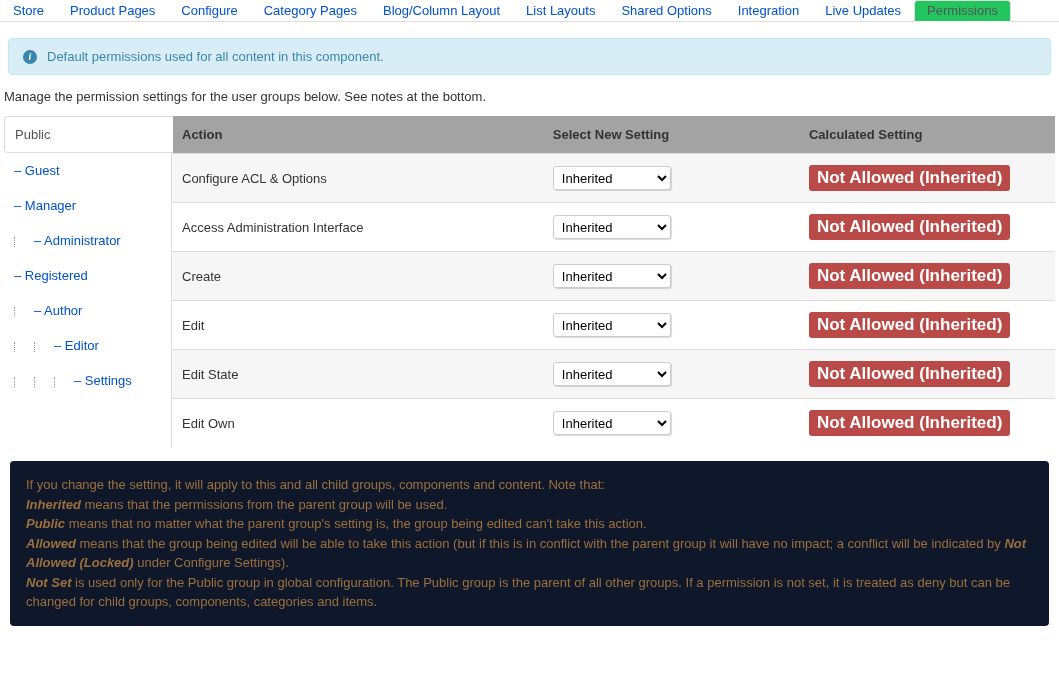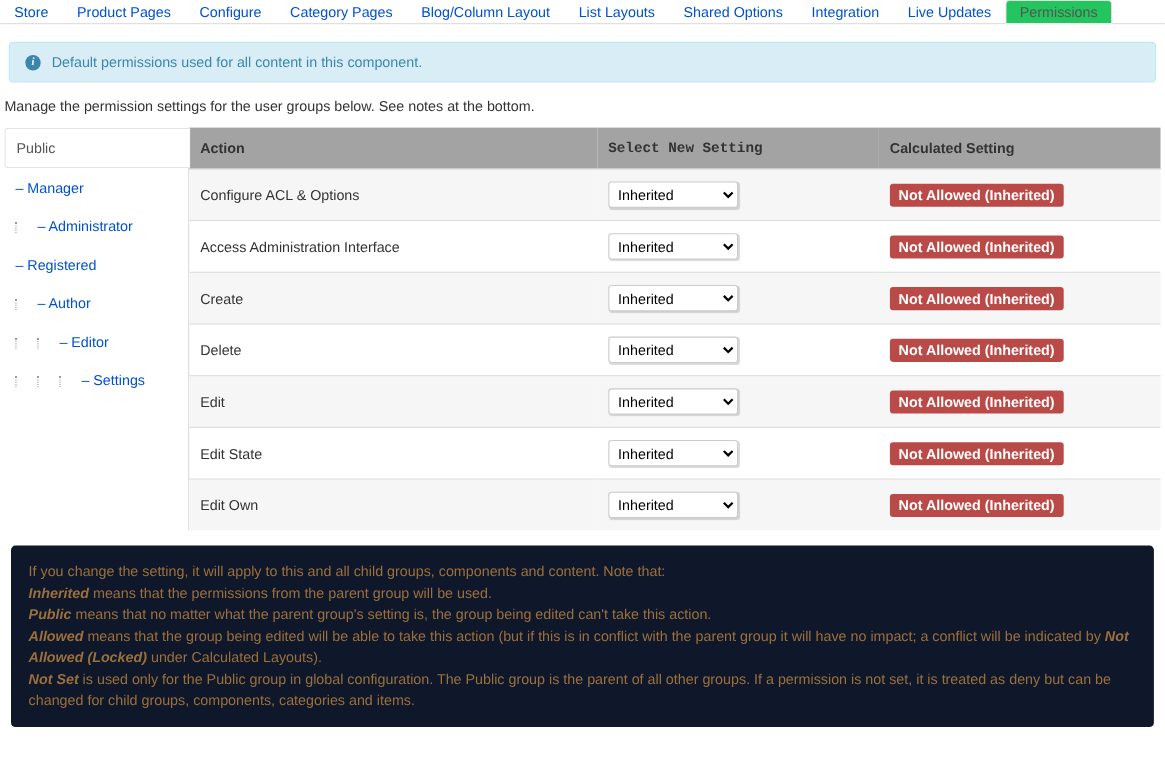--- a/index.html
+++ b/index.html
@@ -122,39 +122,39 @@
     font-size: 13px;
     padding: 2px 4px;
     border: 1px solid #ccc;
     border-radius: 3px;
     background: #fff;
     box-shadow: 1px 1px 1px rgba(0,0,0,0.15);
   }
   .badge {
     display: inline-block;
     padding: 3px 8px;
-    font-size: 13px;
+    font-size: 17px;
     font-weight: bold;
     color: #fff;
     background: #b94a48;
     border-radius: 3px;
     white-space: nowrap;
   }
   .notes {
     margin: 14px 10px;
     padding: 14px 16px;
     background: #0f172a;
     color: #9c703c;
     border-radius: 4px;
     line-height: 1.5;
   }
   .notes strong em, .notes em strong, .notes b { font-weight: bold; font-style: italic; color: #9c703c; }
   .notes p { margin: 0; }
   .col-action { width: 42%; }
-  .col-setting { width: 29%; font-family: Liberation Mono, monospace; }
+  .col-setting { width: 29%; }
   .col-calc { width: 29%; }
 </style>
 </head>
 <body>
 
 <ul class="nav-tabs" id="top-tabs">
     <li>
       <a>Store</a>
     </li>
     <li>
@@ -190,20 +190,23 @@
   <span class="info-icon">i</span>
   <span>Default permissions used for all content in this component.</span>
 </div>
 
 <p class="intro">Manage the permission settings for the user groups below. See notes at the bottom.</p>
 
 <div class="wrap">
   <ul class="groups" id="group-list">
       <li class="active">
         <a><span>Public</span></a>
+      </li>
+      <li>
+        <a><span>– Guest</span></a>
       </li>
       <li>
         <a><span>– Manager</span></a>
       </li>
       <li>
         <a><span class="ind"></span><span>– Administrator</span></a>
       </li>
       <li>
         <a><span>– Registered</span></a>
       </li>
@@ -236,25 +239,20 @@
             <td>Access Administration Interface</td>
             <td><select class="sel"><option>Inherited</option><option>Allowed</option><option>Denied</option></select></td>
             <td><span class="badge">Not Allowed (Inherited)</span></td>
           </tr>
           <tr>
             <td>Create</td>
             <td><select class="sel"><option>Inherited</option><option>Allowed</option><option>Denied</option></select></td>
             <td><span class="badge">Not Allowed (Inherited)</span></td>
           </tr>
           <tr>
-            <td>Delete</td>
-            <td><select class="sel"><option>Inherited</option><option>Allowed</option><option>Denied</option></select></td>
-            <td><span class="badge">Not Allowed (Inherited)</span></td>
-          </tr>
-          <tr>
             <td>Edit</td>
             <td><select class="sel"><option>Inherited</option><option>Allowed</option><option>Denied</option></select></td>
             <td><span class="badge">Not Allowed (Inherited)</span></td>
           </tr>
           <tr>
             <td>Edit State</td>
             <td><select class="sel"><option>Inherited</option><option>Allowed</option><option>Denied</option></select></td>
             <td><span class="badge">Not Allowed (Inherited)</span></td>
           </tr>
           <tr>
@@ -265,16 +263,16 @@
         </tbody>
     </table>
   </div>
 </div>
 
 <div class="notes">
   <p>If you change the setting, it will apply to this and all child groups, components and content. Note that:</p>
   <p>
     <strong><em>Inherited</em></strong><span> means that the permissions from the parent group will be used.</span><br>
     <strong><em>Public</em></strong><span> means that no matter what the parent group's setting is, the group being edited can't take this action.</span><br>
-    <strong><em>Allowed</em></strong><span> means that the group being edited will be able to take this action (but if this is in conflict with the parent group it will have no impact; a conflict will be indicated by </span><strong><em>Not Allowed (Locked)</em></strong><span> under Calculated Layouts).</span><br>
+    <strong><em>Allowed</em></strong><span> means that the group being edited will be able to take this action (but if this is in conflict with the parent group it will have no impact; a conflict will be indicated by </span><strong><em>Not Allowed (Locked)</em></strong><span> under Configure Settings).</span><br>
     <strong><em>Not Set</em></strong><span> is used only for the Public group in global configuration. The Public group is the parent of all other groups. If a permission is not set, it is treated as deny but can be changed for child groups, components, categories and items.</span>
   </p>
 </div>
 
 </body></html>

